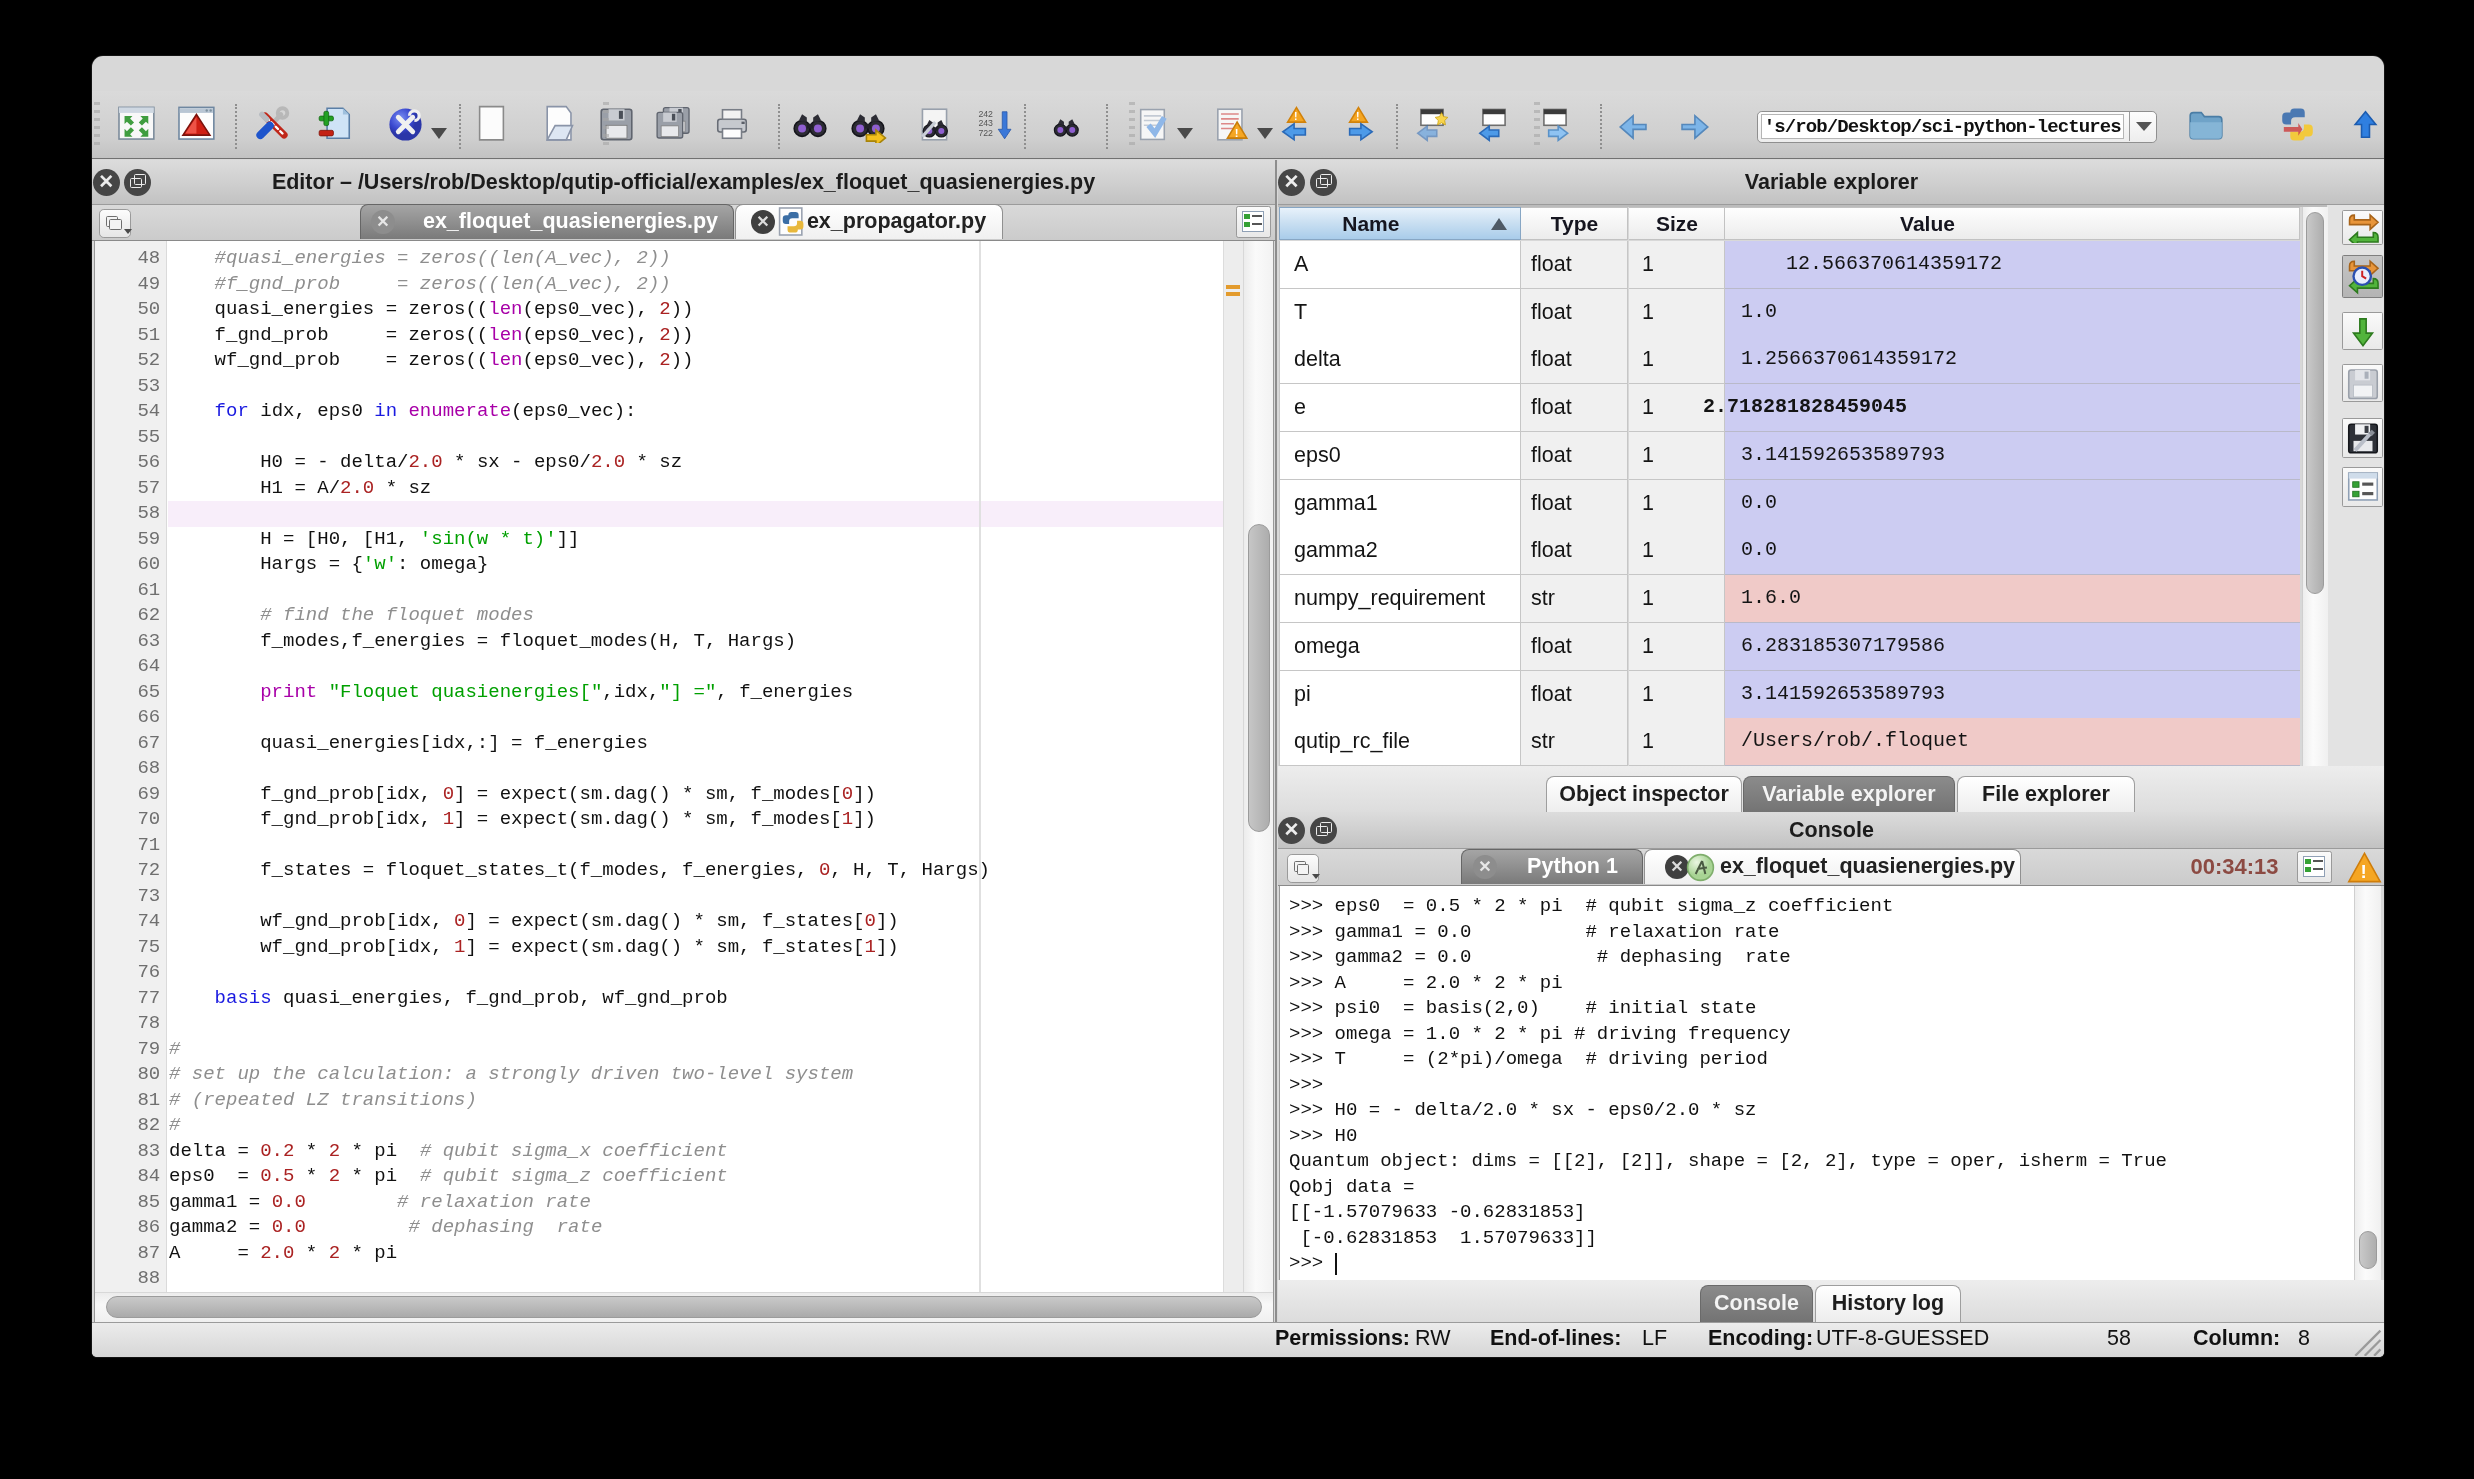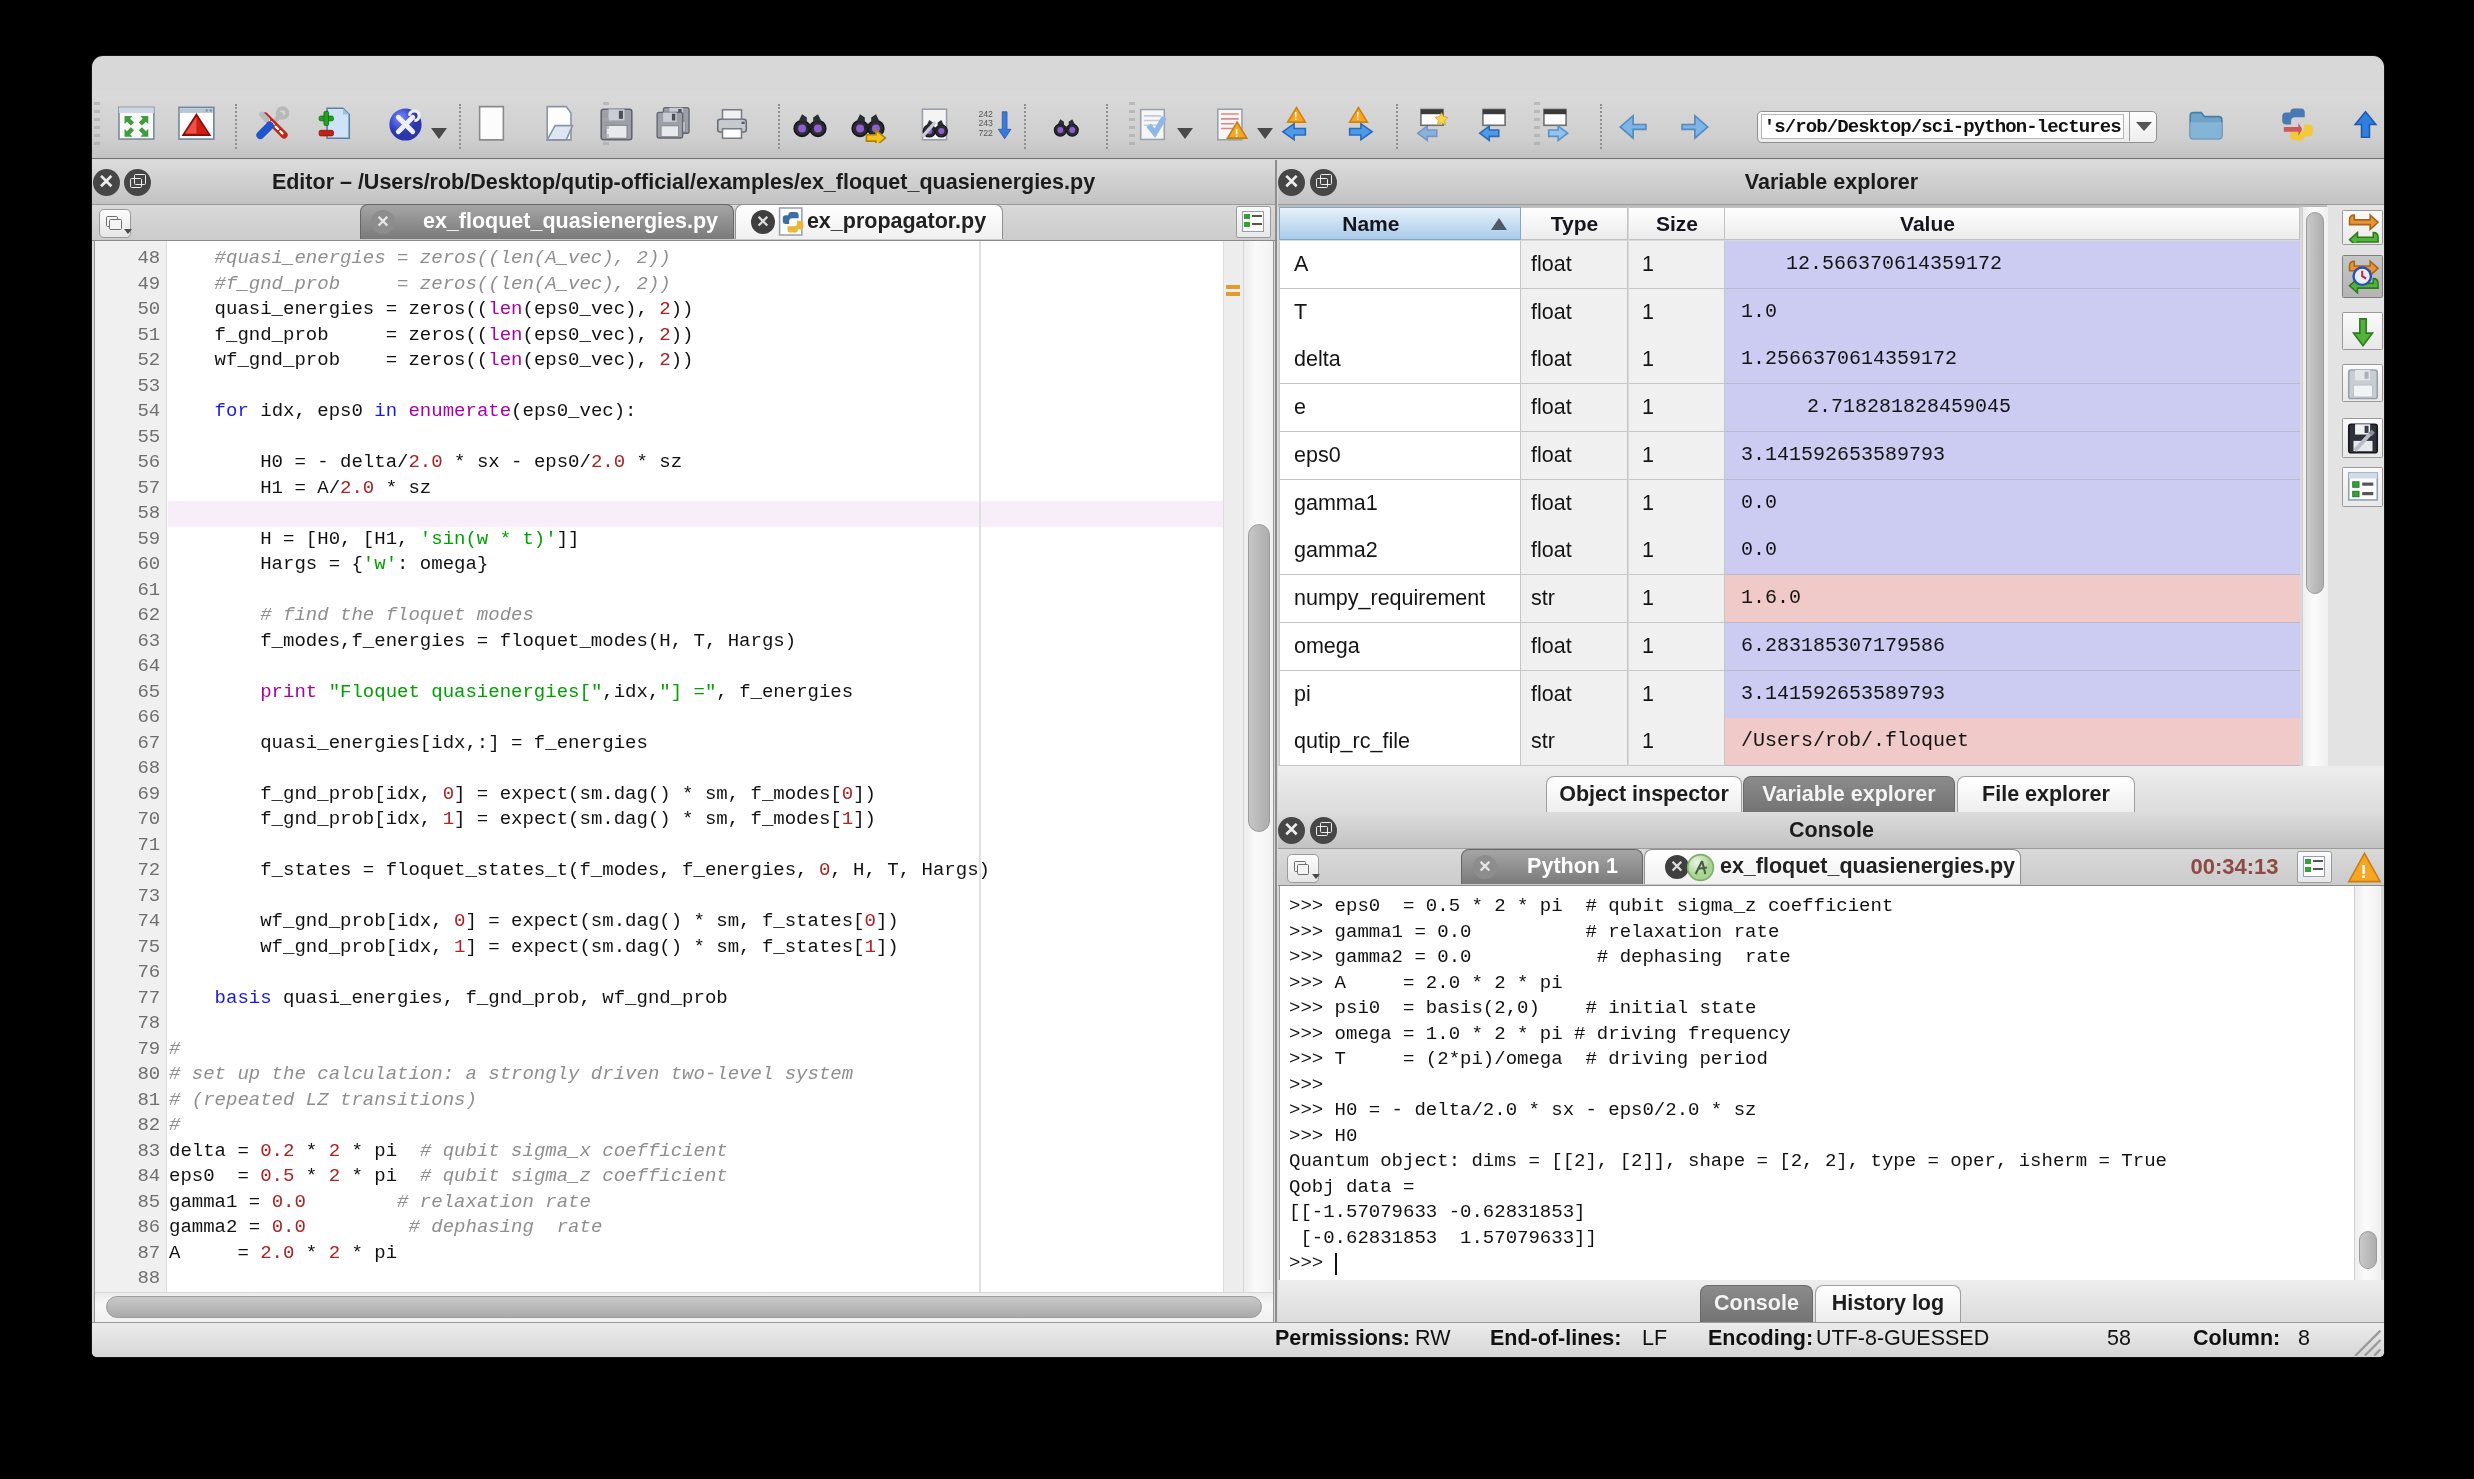--- a/index.html
+++ b/index.html
@@ -416,21 +416,21 @@
 <div class="abs" style="left:1550px;top:280px;height:48px;line-height:46px;font-size:21.5px;color:#141414;">1</div>
 <div class="abs" style="left:1633px;top:280px;width:575px;height:48px;background:#ccccf2;border-bottom:0.8px solid #b9b9c9;"></div>
 <div class="mono abs" style="left:1649px;top:280px;height:48px;line-height:46px;font-size:20px;color:#141414;">1.2566370614359172</div>
 <div class="abs" style="left:1187px;top:328px;width:242px;height:48px;background:#fff;border-bottom:0.8px solid #c6c6c6;border-left:0.8px solid #c6c6c6;border-right:0.8px solid #c6c6c6;"></div>
 <div class="abs" style="left:1202px;top:328px;height:48px;line-height:46px;font-size:21.5px;color:#141414;">e</div>
 <div class="abs" style="left:1429px;top:328px;width:107px;height:48px;background:#f0f0f0;border-bottom:0.8px solid #c6c6c6;border-right:0.8px solid #c6c6c6;"></div>
 <div class="abs" style="left:1439px;top:328px;height:48px;line-height:46px;font-size:21.5px;color:#141414;">float</div>
 <div class="abs" style="left:1537px;top:328px;width:96px;height:48px;background:#f0f0f0;border-bottom:0.8px solid #c6c6c6;border-right:0.8px solid #c6c6c6;"></div>
 <div class="abs" style="left:1550px;top:328px;height:48px;line-height:46px;font-size:21.5px;color:#141414;">1</div>
 <div class="abs" style="left:1633px;top:328px;width:575px;height:48px;background:#ccccf2;border-bottom:0.8px solid #b9b9c9;"></div>
-<div class="mono abs" style="left:1715px;top:328px;height:48px;line-height:46px;font-size:20px;color:#141414;">2.718281828459045</div>
+<div class="mono abs" style="left:1611px;top:328px;height:48px;line-height:46px;font-size:20px;color:#141414;font-weight:bold;">2.718281828459045</div>
 <div class="abs" style="left:1187px;top:376px;width:242px;height:48px;background:#fff;border-bottom:0.8px solid #c6c6c6;border-left:0.8px solid #c6c6c6;border-right:0.8px solid #c6c6c6;"></div>
 <div class="abs" style="left:1202px;top:376px;height:48px;line-height:46px;font-size:21.5px;color:#141414;">eps0</div>
 <div class="abs" style="left:1429px;top:376px;width:107px;height:48px;background:#f0f0f0;border-bottom:0.8px solid #c6c6c6;border-right:0.8px solid #c6c6c6;"></div>
 <div class="abs" style="left:1439px;top:376px;height:48px;line-height:46px;font-size:21.5px;color:#141414;">float</div>
 <div class="abs" style="left:1537px;top:376px;width:96px;height:48px;background:#f0f0f0;border-bottom:0.8px solid #c6c6c6;border-right:0.8px solid #c6c6c6;"></div>
 <div class="abs" style="left:1550px;top:376px;height:48px;line-height:46px;font-size:21.5px;color:#141414;">1</div>
 <div class="abs" style="left:1633px;top:376px;width:575px;height:48px;background:#ccccf2;border-bottom:0.8px solid #b9b9c9;"></div>
 <div class="mono abs" style="left:1649px;top:376px;height:48px;line-height:46px;font-size:20px;color:#141414;">3.141592653589793</div>
 <div class="abs" style="left:1187px;top:424px;width:242px;height:48px;background:#fff;border-bottom:0.8px solid #c6c6c6;border-left:0.8px solid #c6c6c6;border-right:0.8px solid #c6c6c6;"></div>
 <div class="abs" style="left:1202px;top:424px;height:48px;line-height:46px;font-size:21.5px;color:#141414;">gamma1</div>

